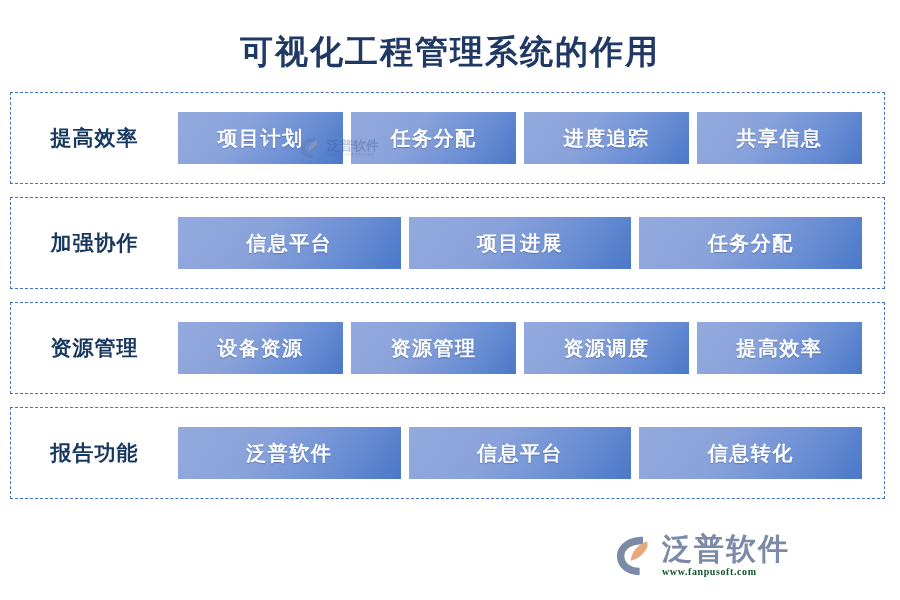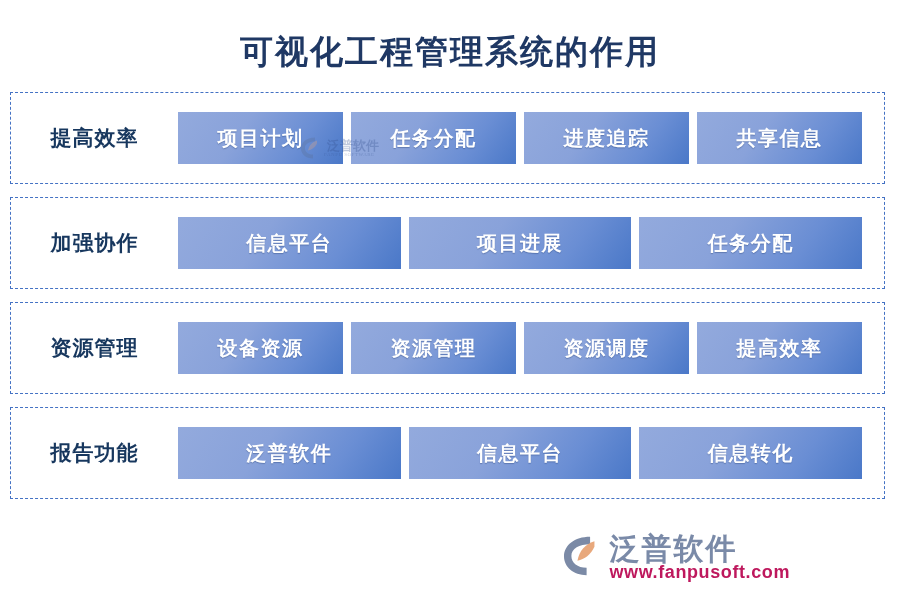--- a/index.html
+++ b/index.html
@@ -142,27 +142,27 @@
   }
   #brand-logo .logo-name {
     font-size: 30px;
     font-weight: bold;
     color: #7a8aa8;
     letter-spacing: 2px;
     line-height: 32px;
     white-space: nowrap;
   }
   #brand-logo .logo-url {
-    font-size: 18px;
-    font-weight: bold;
-    color: #be185d;
+    font-size: 10px;
+    font-weight: bold;
+    color: #14532d;
     letter-spacing: 0.6px;
     line-height: 14px;
     white-space: nowrap;
-    font-family: Liberation Sans, sans-serif;
+    font-family: Liberation Serif, serif;
   }
 </style>
 </head>
 <body>
 
 <div id="infographic">
 
   <div id="page-title">可视化工程管理系统的作用</div>
 
   <div id="rows">

